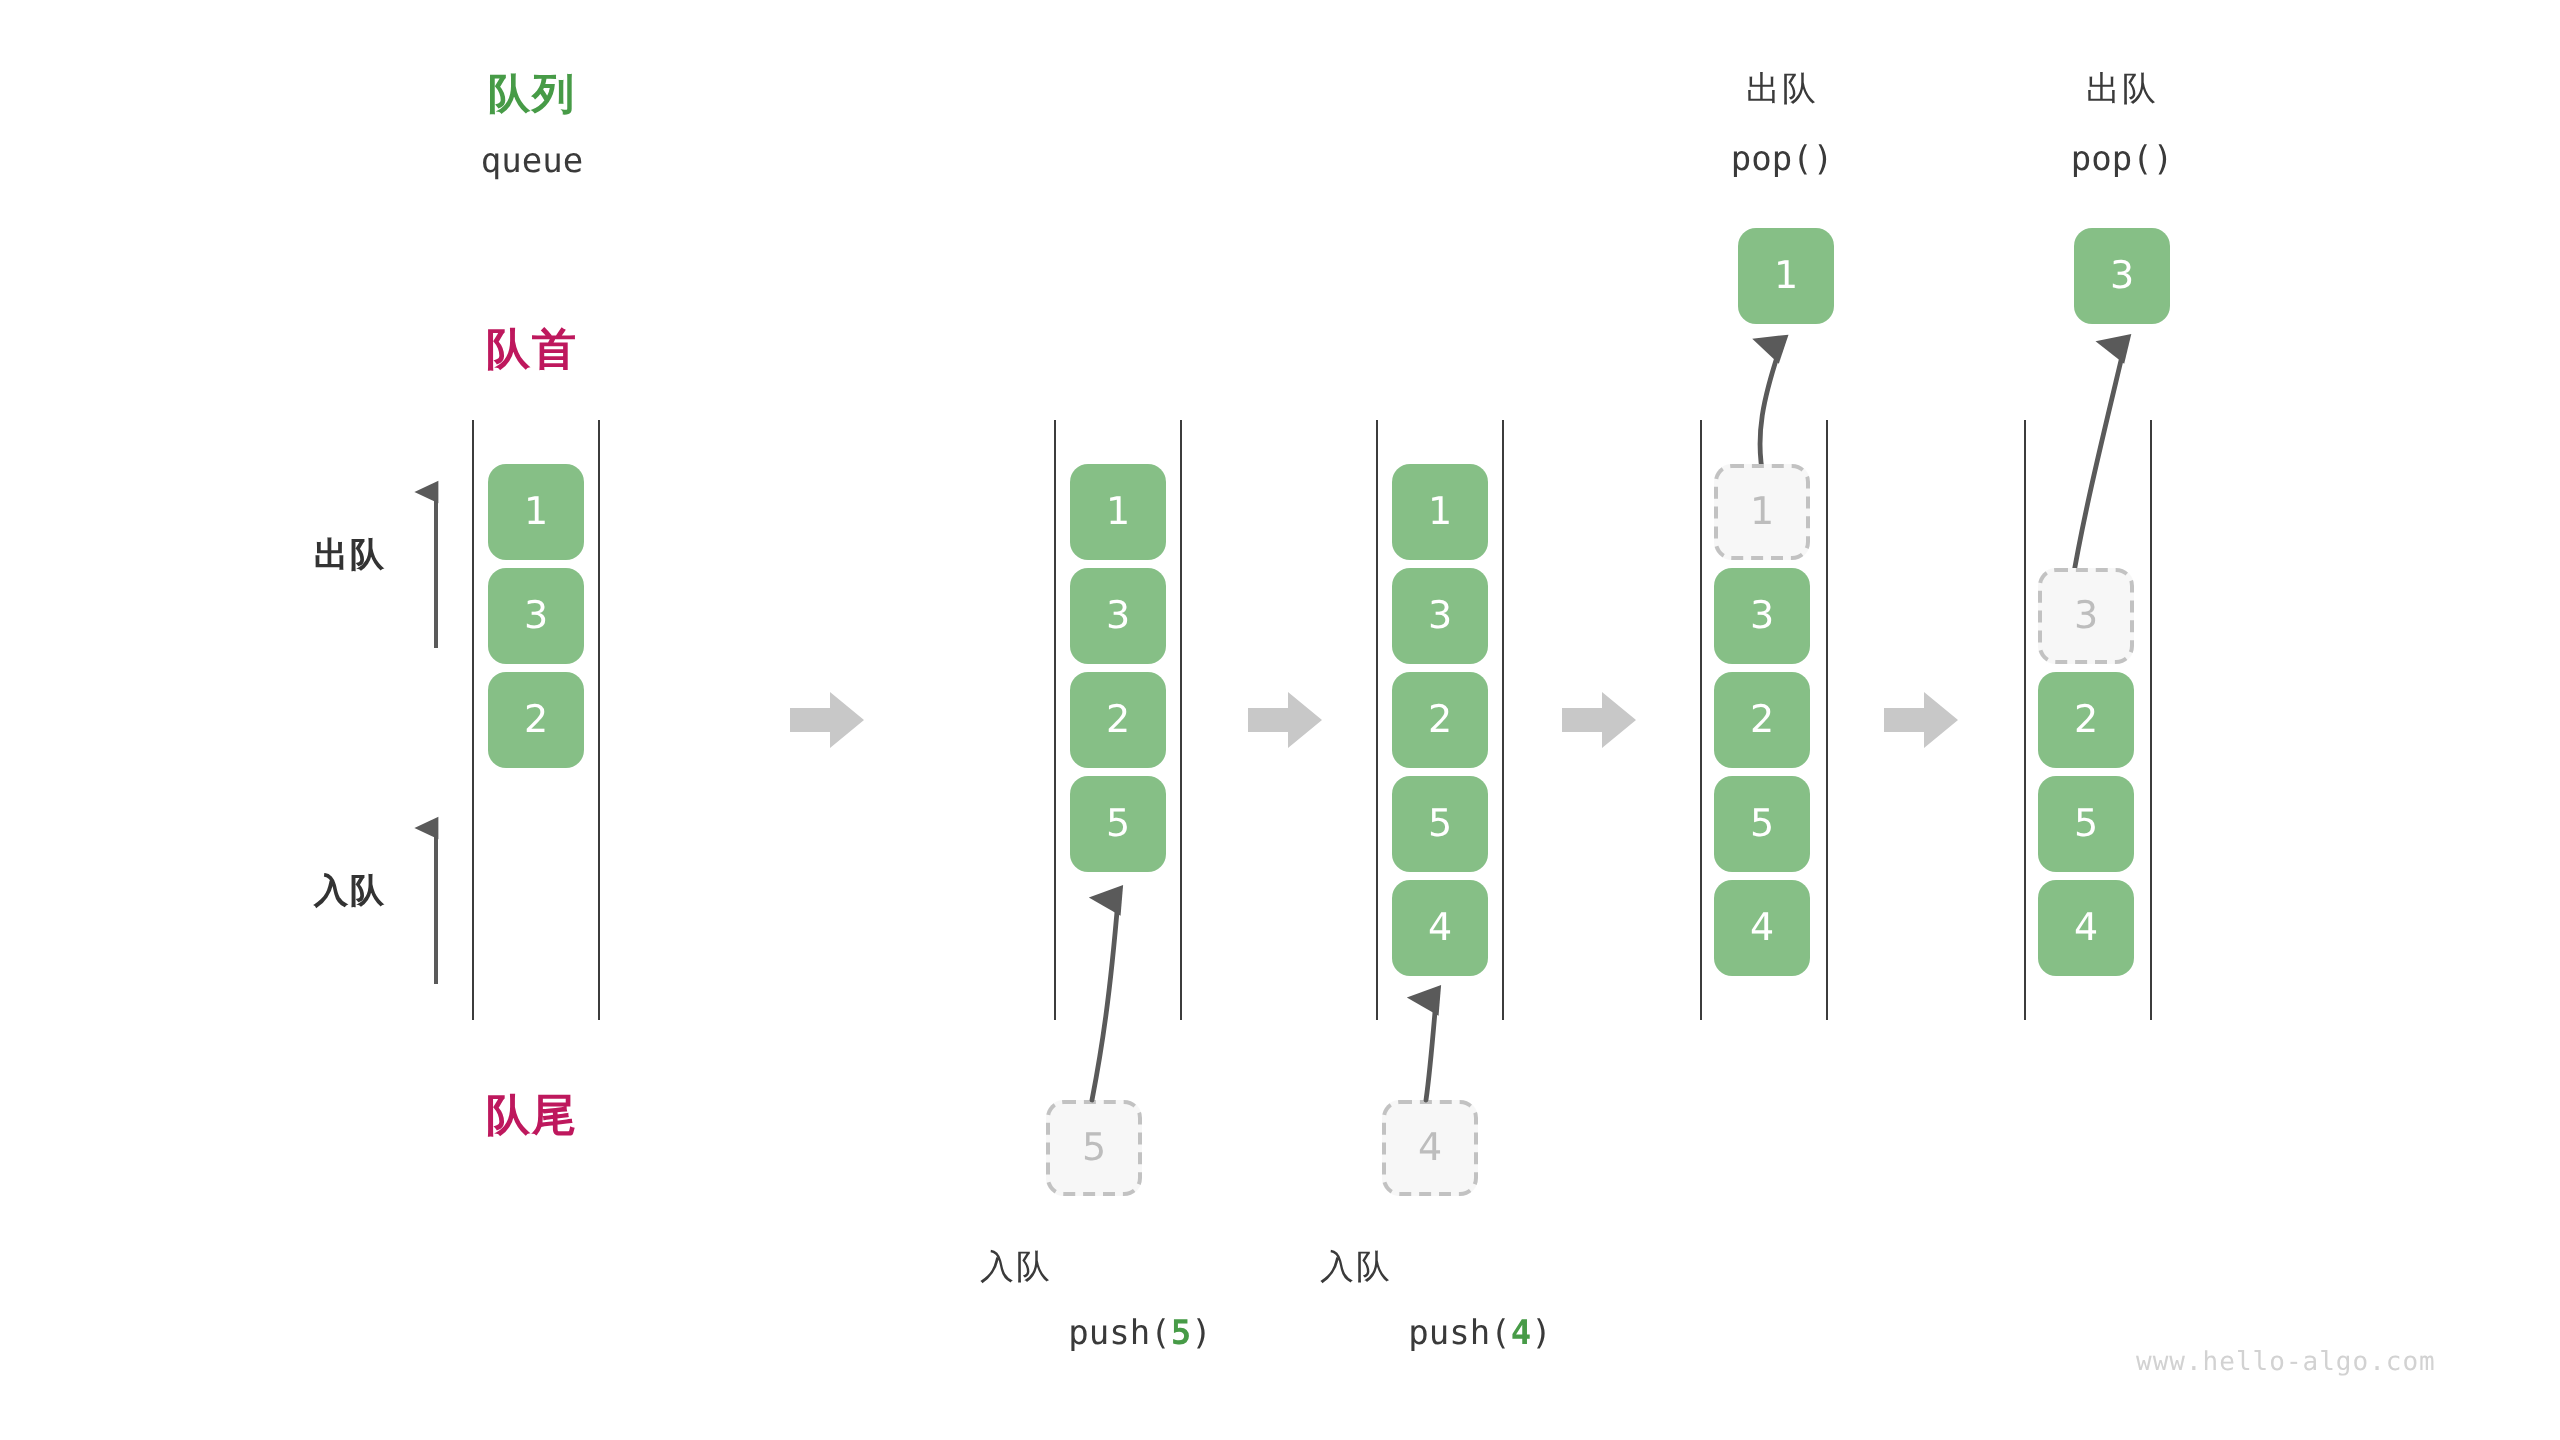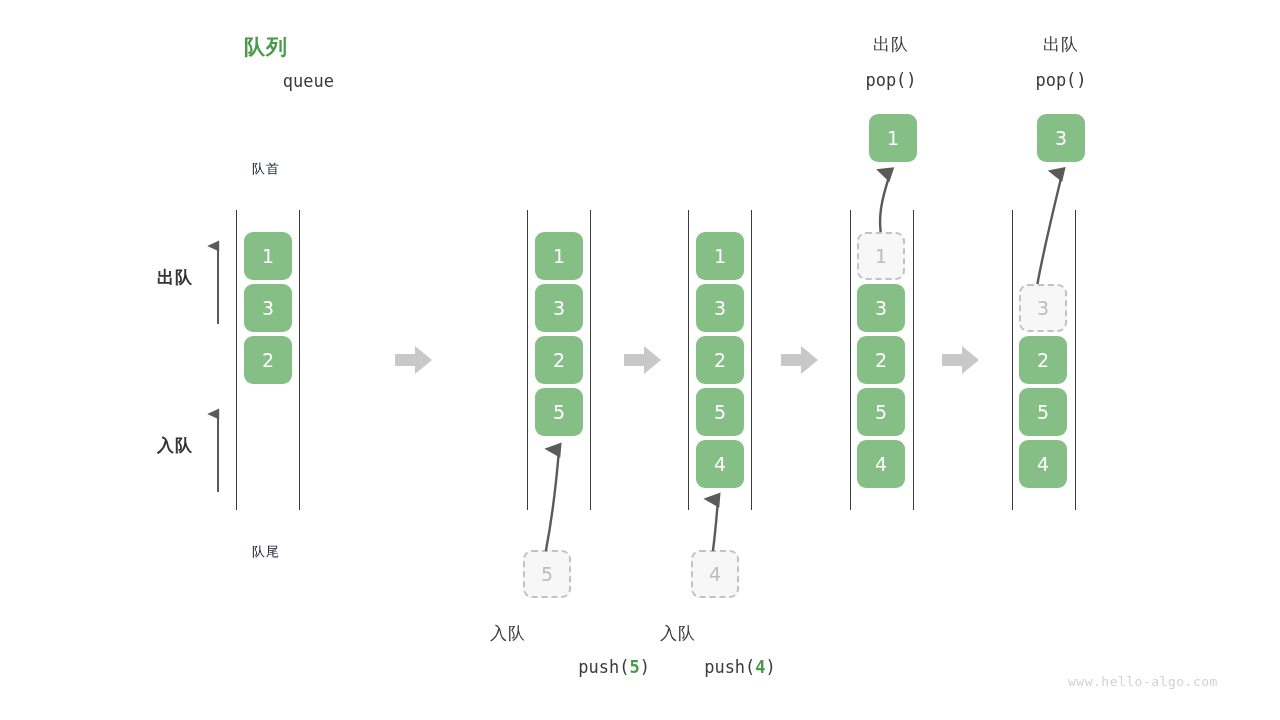--- a/index.html
+++ b/index.html
@@ -24,21 +24,21 @@
     font-size: 21px;
     font-weight: bold;
     color: #479b47;
     text-align: center;
     letter-spacing: 1px;
   }
   .title-en {
     font-family: "DejaVu Sans Mono", "Liberation Mono", monospace;
     font-size: 17px;
     color: #3a3a3a;
-    text-align: right;
+    text-align: center;
   }
   .head-cn {
     font-size: 17px;
     color: #3a3a3a;
     text-align: center;
     letter-spacing: 1px;
   }
   .head-mono {
     font-family: "DejaVu Sans Mono", "Liberation Mono", monospace;
     font-size: 17px;
@@ -47,23 +47,23 @@
   }
   .head-mono .num { color: #479b47; font-weight: bold; }
   .side-label {
     font-size: 17px;
     font-weight: bold;
     color: #333333;
     text-align: center;
     letter-spacing: 1px;
   }
   .end-label {
-    font-size: 13px;
-    font-weight: normal;
-    color: #0f172a;
+    font-size: 22px;
+    font-weight: bold;
+    color: #be185d;
     text-align: center;
     letter-spacing: 1px;
   }
   .watermark {
     font-family: "DejaVu Sans Mono", "Liberation Mono", monospace;
     font-size: 13px;
     color: #d2d2d2;
     letter-spacing: 0.5px;
   }
 
@@ -149,21 +149,21 @@
   <svg class="abs motion" style="left:520px; top:432px;" width="80" height="125">
     <defs>
       <marker id="mk-push" markerWidth="8" markerHeight="8" refX="3.6" refY="6.4" orient="auto">
         <path d="M0.4,7.2 L3.6,0.3 L6.8,7.2 Z" fill="#5a5a5a"></path>
       </marker>
     </defs>
     <path d="M26,118 C31,92 35,66 39,18" fill="none" stroke="#5a5a5a" stroke-width="2.4" stroke-linecap="round" marker-end="url(#mk-push)"></path>
   </svg>
 
   <div class="abs head-cn" style="left:490px; top:622px; width:140px; text-align:left;">入队</div>
-  <div class="abs head-mono" style="left:490px; top:657px; width:160px; text-align:right;"><span>push(</span><span class="num">5</span><span>)</span></div>
+  <div class="abs head-mono" style="left:490px; top:657px; width:160px; text-align:center;"><span>push(</span><span class="num">5</span><span>)</span></div>
 
   <svg class="abs sep-arrow" style="left:624px; top:345px;" viewBox="0 0 38 30">
     <path d="M0,9 L20,9 L20,1 L37,15 L20,29 L20,21 L0,21 Z" fill="#c8c8c8"></path>
   </svg>
 
   <div class="abs rail" style="left:688px; top:210px; height:300px;"></div>
   <div class="abs rail" style="left:751px; top:210px; height:300px;"></div>
 
   <div class="abs cell" style="left:696px; top:232px;">1</div>
   <div class="abs cell" style="left:696px; top:284px;">3</div>

